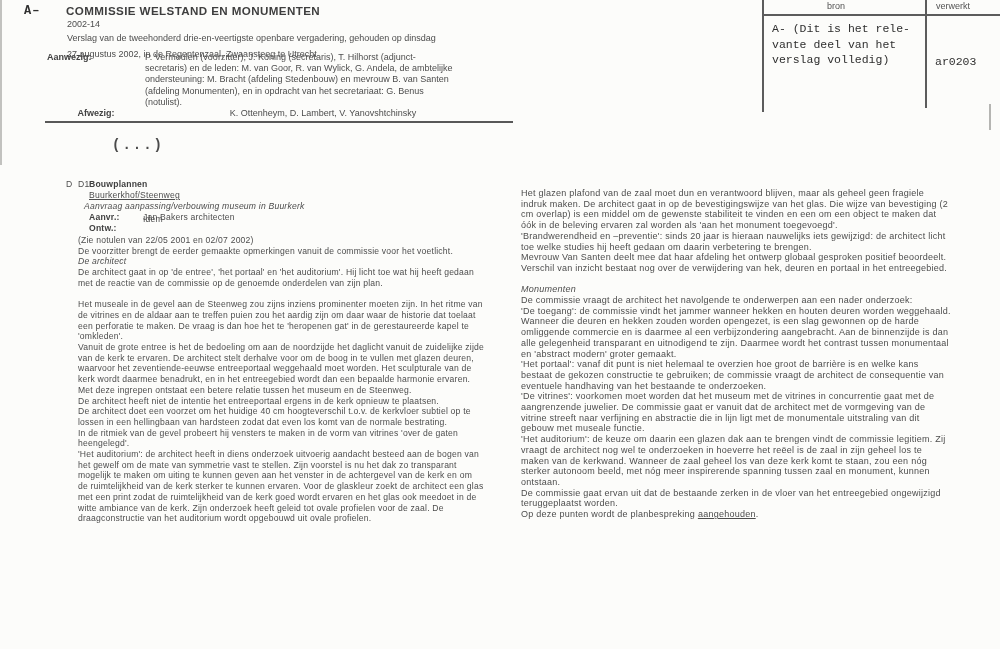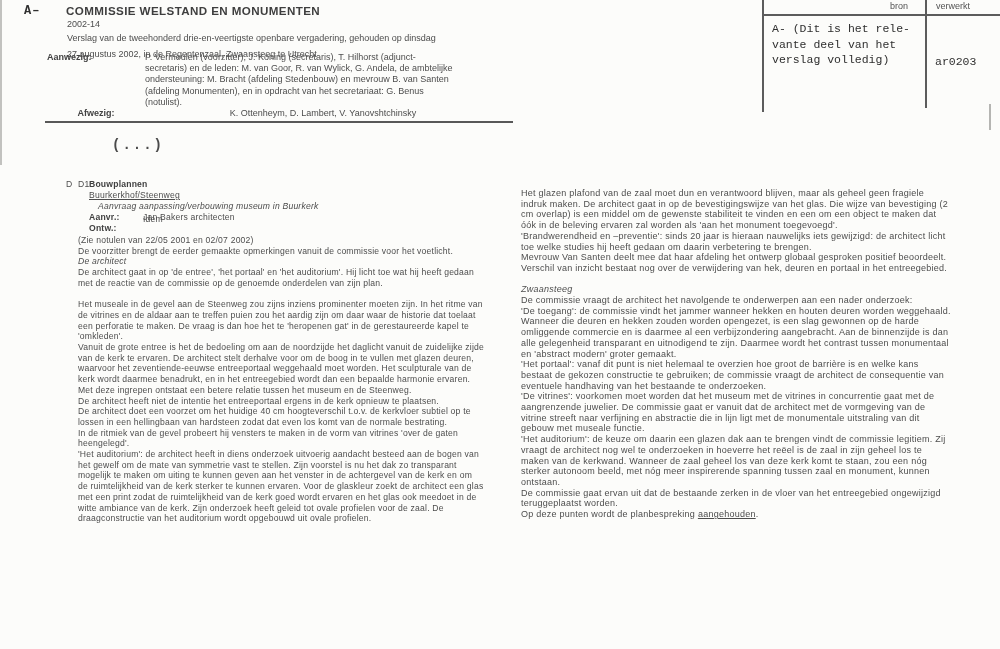--- a/index.html
+++ b/index.html
@@ -22,31 +22,31 @@
   .attrow{position:absolute;display:flex;font-size:9px;line-height:11.2px;}
   .attrow .lbl{width:98px;flex:none;font-weight:bold;color:#424242;}
   .attrow .val{width:356px;white-space:pre-line;}
   .row-aanwezig{left:47px;top:52px;}
   .row-afwezig{left:47px;top:108px;text-align:center;}
   .header-rule{position:absolute;left:45px;top:121px;width:468px;height:2px;background:#585858;}
   
   .sb-vline1{position:absolute;left:762px;top:0;width:2px;height:112px;background:#5c5c5c;}
   .sb-vline2{position:absolute;left:925px;top:0;width:2px;height:108px;background:#5c5c5c;}
   .sb-hline{position:absolute;left:762px;top:14px;width:238px;height:2px;background:#5c5c5c;}
-  .sb-h1{position:absolute;left:764px;top:1px;width:144px;text-align:right;font-size:9px;color:#525252;}
+  .sb-h1{position:absolute;left:764px;top:1px;width:144px;text-align:center;font-size:9px;color:#525252;}
   .sb-h2{position:absolute;left:936px;top:1px;font-size:9px;color:#525252;}
   .sb-note{position:absolute;left:772px;top:21px;font-size:11.5px;line-height:15.5px;white-space:pre-line;}
   .sb-code{position:absolute;left:935px;top:55px;font-size:11.5px;}
   
   .shead{position:absolute;font-size:8.6px;letter-spacing:.2px;}
   .s-d{left:66px;top:179px;}
   .s-dtitle{left:89px;top:179px;font-weight:bold;color:#404040;}
   .s-d1{left:66px;top:179px;padding-left:12px;}
   .s-d1title{left:89px;top:190px;text-decoration:underline;text-underline-offset:1px;}
-  .s-sub{left:98px;top:201px;font-style:italic;}
+  .s-sub{left:84px;top:201px;font-style:italic;}
   .s-lbl1{left:89px;top:212px;font-weight:bold;color:#404040;}
   .s-val1{left:143px;top:212px;}
   .s-lbl2{left:89px;top:223px;font-weight:bold;color:#404040;}
   .s-val2{left:143px;top:214px;}
   
   .col{position:absolute;line-height:10.7px;}
   .col p{margin:0;}
   .col p.gap{margin-top:10.7px;}
   .col p.it{font-style:italic;}
   .col .ul{text-decoration:underline;text-underline-offset:1px;}
@@ -113,21 +113,21 @@
       <p>Vanuit de grote entree is het de bedoeling om aan de noordzijde het daglicht vanuit de zuidelijke zijde van de kerk te ervaren. De architect stelt derhalve voor om de boog in te vullen met glazen deuren, waarvoor het zeventiende-eeuwse entreeportaal weggehaald moet worden. Het sculpturale van de kerk wordt daarmee benadrukt, en in het entreegebied wordt dan een bepaalde harmonie ervaren. Met deze ingrepen ontstaat een betere relatie tussen het museum en de Steenweg.</p>
       <p>De architect heeft niet de intentie het entreeportaal ergens in de kerk opnieuw te plaatsen.</p>
       <p>De architect doet een voorzet om het huidige 40 cm hoogteverschil t.o.v. de kerkvloer subtiel op te lossen in een hellingbaan van hardsteen zodat dat even los komt van de normale bestrating.</p>
       <p>In de ritmiek van de gevel probeert hij vensters te maken in de vorm van vitrines 'over de gaten heengelegd'.</p>
       <p>'Het auditorium': de architect heeft in diens onderzoek uitvoerig aandacht besteed aan de bogen van het gewelf om de mate van symmetrie vast te stellen. Zijn voorstel is nu het dak zo transparant mogelijk te maken om uiting te kunnen geven aan het venster in de achtergevel van de kerk en om de ruimtelijkheid van de kerk sterker te kunnen ervaren. Voor de glaskleur zoekt de architect een glas met een print zodat de ruimtelijkheid van de kerk goed wordt ervaren en het glas ook meedoet in de witte ambiance van de kerk. Zijn onderzoek heeft geleid tot ovale profielen voor de zaal. De draagconstructie van het auditorium wordt opgebouwd uit ovale profielen.</p>
     </div>
   <div class="col col-right" id="col-right">
       <p>Het glazen plafond van de zaal moet dun en verantwoord blijven, maar als geheel geen fragiele indruk maken. De architect gaat in op de bevestigingswijze van het glas. Die wijze van bevestiging (2 cm overlap) is een middel om de gewenste stabiliteit te vinden en een om een object te maken dat óók in de beleving ervaren zal worden als 'aan het monument toegevoegd'.</p>
       <p>'Brandwerendheid en –preventie': sinds 20 jaar is hieraan nauwelijks iets gewijzigd: de architect licht toe welke studies hij heeft gedaan om daarin verbetering te brengen.</p>
       <p>Mevrouw Van Santen deelt mee dat haar afdeling het ontwerp globaal gesproken positief beoordeelt. Verschil van inzicht bestaat nog over de verwijdering van hek, deuren en portaal in het entreegebied.</p>
-      <p class="it gap">Zwaansteeg</p>
+      <p class="it gap">Monumenten</p>
       <p>De commissie vraagt de architect het navolgende te onderwerpen aan een nader onderzoek:</p>
       <p>'De toegang': de commissie vindt het jammer wanneer hekken en houten deuren worden weggehaald. Wanneer die deuren en hekken zouden worden opengezet, is een slag gewonnen op de harde omliggende commercie en is daarmee al een verbijzondering aangebracht. Aan de binnenzijde is dan alle gelegenheid transparant en uitnodigend te zijn. Daarmee wordt het contrast tussen monumentaal en 'abstract modern' groter gemaakt.</p>
       <p>'Het portaal': vanaf dit punt is niet helemaal te overzien hoe groot de barrière is en welke kans bestaat de gekozen constructie te gebruiken; de commissie vraagt de architect de consequentie van eventuele handhaving van het bestaande te onderzoeken.</p>
       <p>'De vitrines': voorkomen moet worden dat het museum met de vitrines in concurrentie gaat met de aangrenzende juwelier. De commissie gaat er vanuit dat de architect met de vormgeving van de vitrine streeft naar verfijning en abstractie die in lijn ligt met de monumentale uitstraling van dit gebouw met museale functie.</p>
       <p>'Het auditorium': de keuze om daarin een glazen dak aan te brengen vindt de commissie legitiem. Zij vraagt de architect nog wel te onderzoeken in hoeverre het reëel is de zaal in zijn geheel los te maken van de kerkwand. Wanneer de zaal geheel los van deze kerk komt te staan, zou een nóg sterker autonoom beeld, met nóg meer inspirerende spanning tussen zaal en monument, kunnen ontstaan.</p>
       <p>De commissie gaat ervan uit dat de bestaande zerken in de vloer van het entreegebied ongewijzigd teruggeplaatst worden.</p>
       <p><span>Op deze punten wordt de planbespreking </span><span class="ul">aangehouden</span><span>.</span></p>
     </div>
 
 </div>

